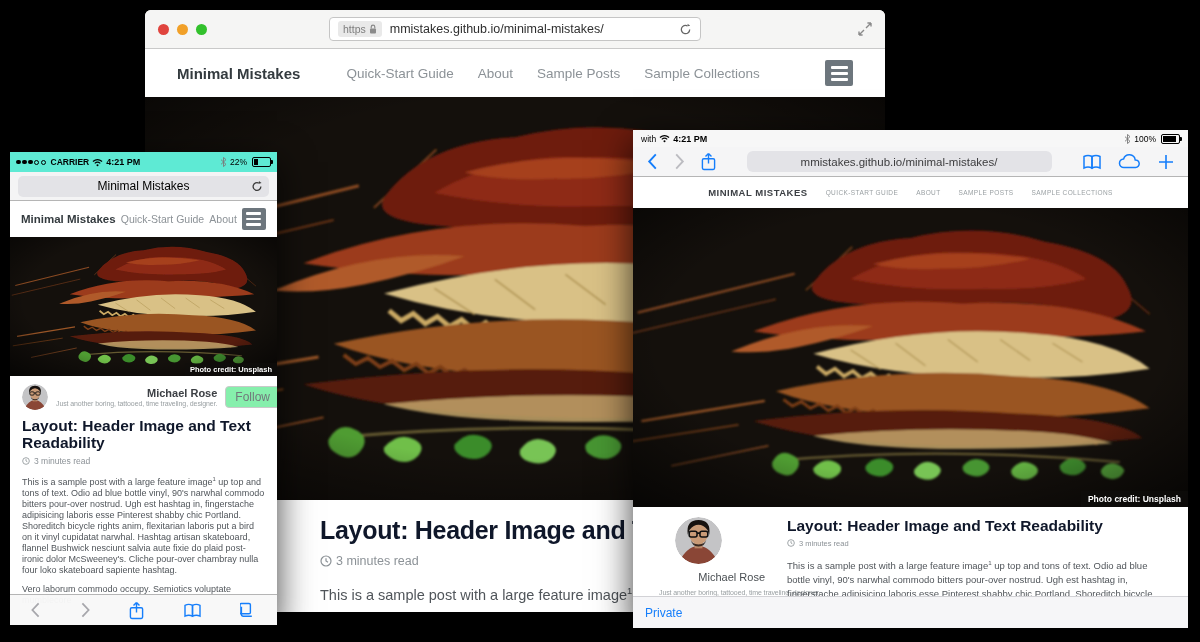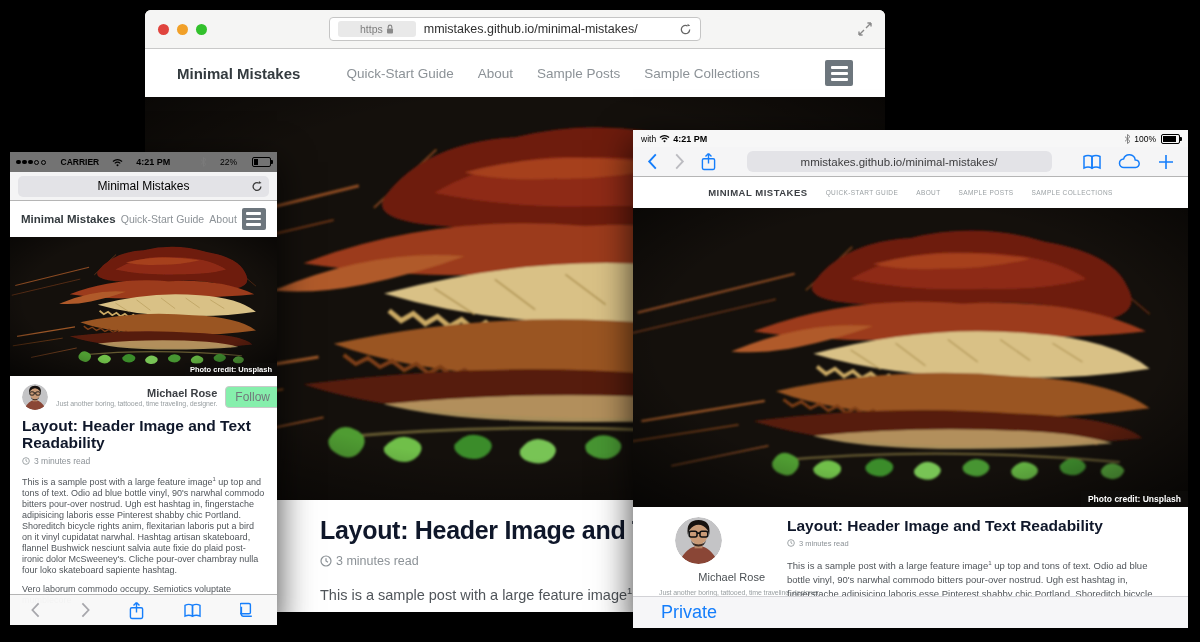--- a/index.html
+++ b/index.html
@@ -10,21 +10,21 @@
 
   
   #desktop{left:145px;top:10px;width:740px;height:602px;border-radius:6px 6px 0 0;
            box-shadow:0 14px 50px rgba(0,0,0,.65);z-index:1;}
   .d-titlebar{height:38px;background:#f5f5f4;border-bottom:1px solid #c9c9c9;
               display:flex;align-items:center;position:relative;}
   .traffic{position:absolute;left:13px;top:14px;display:flex;gap:8px;}
   .traffic span{width:11px;height:11px;border-radius:50%;display:block;}
   .d-urlfield{margin:0 auto;width:372px;height:24px;background:#fff;border:1px solid #c5c5c5;
               border-radius:4px;display:flex;align-items:center;padding:0 8px;box-sizing:border-box;}
-  .https-chip{background:#e9e9e9;border-radius:3px;padding:2px 22px;display:flex;align-items:center;
+  .https-chip{background:#e9e9e9;border-radius:3px;padding:2px 5px;display:flex;align-items:center;
               gap:3px;font-size:10.5px;color:#7d7d7d;margin-right:8px;}
   .d-url{font-size:12.5px;color:#2f2f2f;white-space:nowrap;}
   .d-reload{margin-left:auto;}
   .expand-btn{position:absolute;right:13px;top:12px;}
   .d-nav{height:48px;display:flex;align-items:center;padding:0 32px;background:#fff;}
   .d-brand{font-size:15px;font-weight:bold;color:#343b3f;margin-right:46px;}
   .d-links{display:flex;gap:24px;}
   .d-links span{font-size:13.5px;color:#8c9297;}
   .burger{background:#6d767d;border-radius:2px;display:flex;flex-direction:column;
           justify-content:center;align-items:center;gap:3px;}
@@ -40,22 +40,22 @@
   .a-title{font-weight:bold;color:#0f172a;}
   .d-article .a-title{font-size:25px;letter-spacing:-.3px;line-height:1.15;}
   .meta{display:flex;align-items:center;gap:4px;color:#8c9297;}
   .d-article .meta{font-size:12.5px;margin-top:9px;}
   .d-article p{font-size:14.5px;color:#50555a;line-height:1.72;margin:15px 0 0 0;}
   sup{font-size:.65em;}
 
   
   #iphone{left:10px;top:152px;width:267px;height:473px;z-index:3;
           box-shadow:0 10px 34px rgba(0,0,0,.75);}
-  .ios-status{height:20px;background:#737373;display:flex;align-items:center;
-              padding:0 6px;font-size:8.5px;color:#000;gap:13px;}
+  .ios-status{height:20px;background:#5eead4;display:flex;align-items:center;
+              padding:0 6px;font-size:8.5px;color:#000;gap:3px;}
   .sig{display:flex;gap:1.5px;align-items:center;margin-right:2px;}
   .sig b{width:4.5px;height:4.5px;border-radius:50%;display:block;background:#000;}
   .sig b.off{background:transparent;border:1px solid #000;width:3px;height:3px;}
   .st-time{flex:1;font-weight:bold;font-size:9px;}
   .batt{width:17px;height:8px;border:1px solid #000;border-radius:2px;position:relative;margin-left:2px;}
   .batt:after{content:"";position:absolute;right:-3px;top:2px;width:2px;height:4px;background:#000;border-radius:0 1px 1px 0;}
   .batt i{position:absolute;left:1px;top:1px;bottom:1px;background:#000;display:block;}
   .ip-urlbar{height:29px;background:#f4f4f5;border-bottom:1px solid #b5b5b5;
              display:flex;align-items:center;padding:4px 8px;box-sizing:border-box;}
   .ip-field{flex:1;height:21px;background:#e3e3e7;border-radius:5px;display:flex;
@@ -102,21 +102,21 @@
   .pad-author{width:106px;flex:0 0 auto;}
   .pad-author .avatar{margin-left:16px;}
   .pad-author .au-name{font-size:11px;font-weight:normal;color:#494e52;margin-top:7px;}
   .pad-author .au-bio{margin-top:4px;}
   .pad-main{flex:1;min-width:0;}
   .pad-main .a-title{font-size:15.5px;line-height:1.15;}
   .pad-main .meta{font-size:7.5px;margin-top:4px;}
   .pad-main p{font-size:9.5px;line-height:14px;color:#50555a;margin:8px 0 0 0;}
   .private-bar{position:absolute;left:0;right:0;bottom:0;height:31px;background:#f6f6f8;
                border-top:1px solid #d2d2d6;display:flex;align-items:center;padding:0 12px;}
-  .private-label{color:#157efb;font-size:18px;margin-left:16px;}
+  .private-label{color:#157efb;font-size:12px;}
 </style>
 </head>
 <body>
 
 <svg width="0" height="0" style="position:absolute" aria-hidden="true">
   <defs>
     <radialGradient id="vig" cx="50%" cy="45%" r="72%">
       <stop offset="0%" stop-color="rgba(0,0,0,0)"></stop>
       <stop offset="62%" stop-color="rgba(0,0,0,0)"></stop>
       <stop offset="100%" stop-color="rgba(0,0,0,0.65)"></stop>

